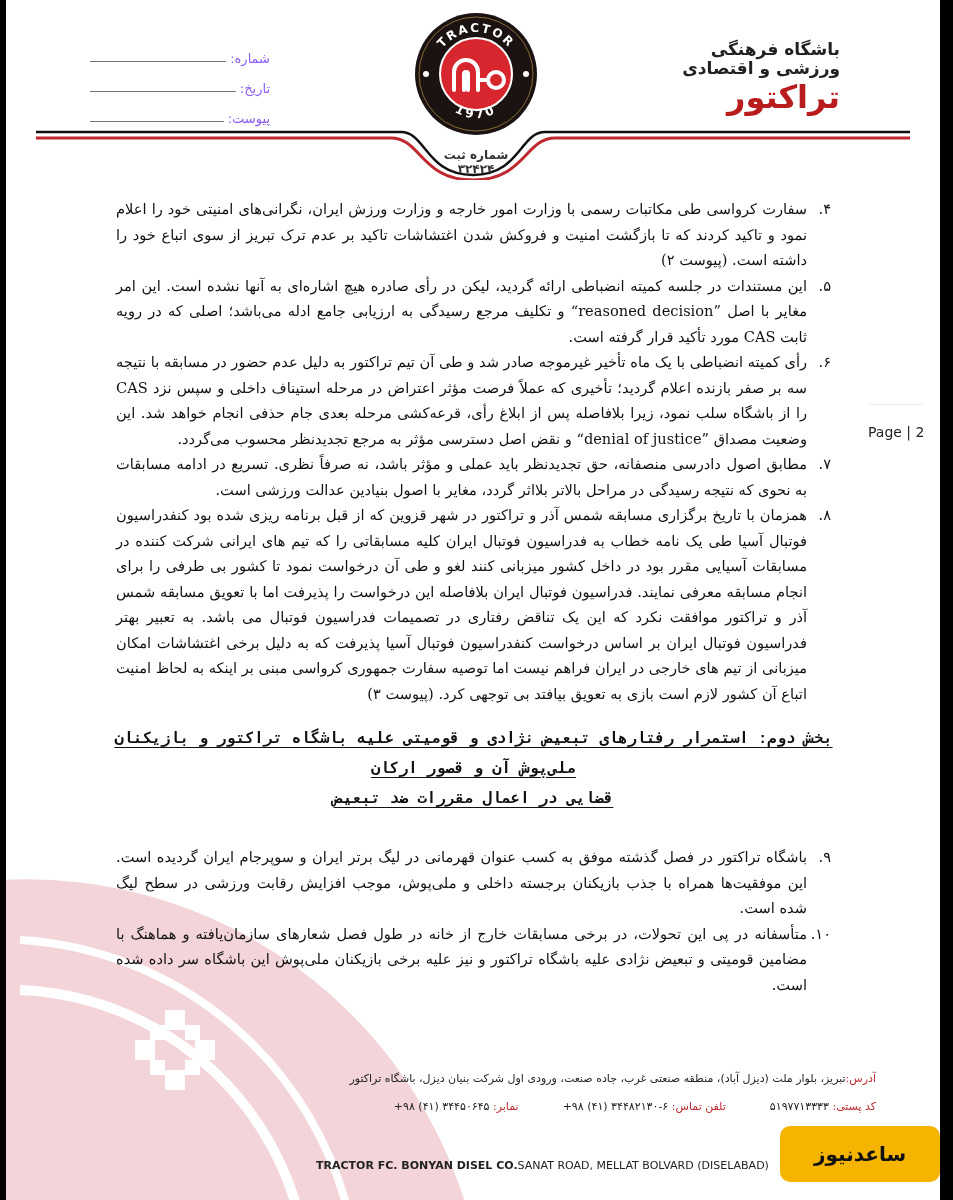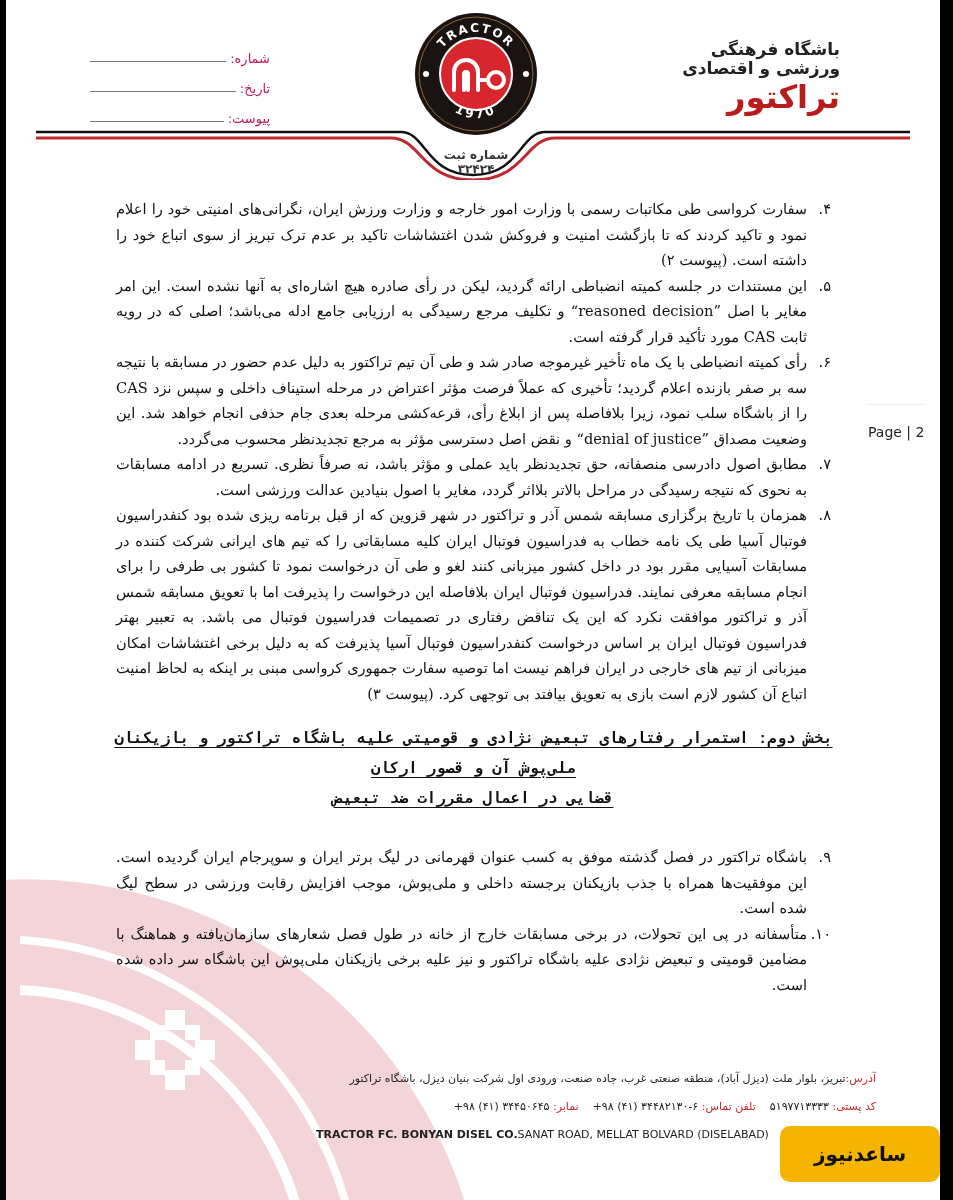--- a/index.html
+++ b/index.html
@@ -1,20 +1,20 @@
 <!DOCTYPE html>
 <html><head>
 <meta charset="utf-8">
 <style>
   html, body { margin:0; padding:0; }
   body { width:953px; height:1200px; background:#000; position:relative; overflow:hidden; font-family:"DejaVu Serif", serif; }
   .page { position:absolute; left:6px; top:0; width:934px; height:1200px; background:#fff; overflow:hidden; }
   .bg-watermark { position:absolute; left:-6px; top:840px; width:480px; height:380px; pointer-events:none; }
   .header { position:absolute; left:0; top:0; width:934px; height:175px; }
-  .meta-fields { position:absolute; left:84px; top:36px; width:180px; direction:rtl; font-family:"DejaVu Sans", sans-serif; font-size:13px; color:#be185d; }
+  .meta-fields { position:absolute; left:84px; top:36px; width:180px; direction:rtl; font-family:"DejaVu Sans", sans-serif; font-size:13px; color:#8b5cf6; }
   .meta-row { display:flex; align-items:flex-end; height:30px; }
   .meta-label { white-space:nowrap; }
   .meta-line { flex:1; border-bottom:1px solid #777; margin:0 4px 4px 0; height:1px; width:110px; }
   .brand { position:absolute; right:100px; top:40px; direction:rtl; text-align:right; font-family:"DejaVu Sans", sans-serif; color:#222; }
   .brand .l1 { font-size:17px; font-weight:bold; line-height:18px; }
   .brand .l2 { font-size:17px; font-weight:bold; line-height:20px; }
   .brand .l3 { font-size:32px; font-weight:700; color:#b91c1c; line-height:38px; letter-spacing:1px; }
   .logo { position:absolute; left:408px; top:12px; width:124px; height:124px; }
   .reg-no { position:absolute; left:420px; top:148px; width:100px; text-align:center; font-family:"DejaVu Sans", sans-serif; font-size:12px; color:#333; direction:rtl; font-weight:bold; }
   .header-lines { position:absolute; left:0; top:120px; width:934px; height:60px; }
@@ -22,22 +22,22 @@
   .item { display:flex; }
   .num { width:24px; flex:0 0 24px; text-align:right; }
   .item-text { flex:1; }
   .section-title { text-align:center; font-family:Liberation Mono, monospace; font-weight:bold; font-size:15.5px; line-height:30px; margin:18px -16px 30px -16px; }
   .section-title span { text-decoration:underline; text-underline-offset:4px; }
   .page-num { position:absolute; left:862px; top:404px; font-family:"DejaVu Sans", sans-serif; font-size:14px; color:#222; border-top:1px solid #eee; padding-top:19px; }
   .footer { position:absolute; left:310px; top:1064px; width:560px; font-family:"DejaVu Sans", sans-serif; font-size:11px; color:#222; }
   .footer .row { height:28px; display:flex; align-items:center; white-space:nowrap; }
   .rtl { direction:rtl; justify-content:flex-start; }
   .red { color:#c0282f; font-weight:normal; }
-  .f-grp { margin-left:14px; }
-  .en { direction:ltr; }
+  .f-grp { margin-left:44px; }
+  .en { direction:ltr;margin-top:31px; }
   .news-badge { position:absolute; left:774px; top:1126px; width:160px; height:56px; background:#f5b400; border-radius:10px; color:#111; font-family:"DejaVu Sans", sans-serif; font-weight:900; font-size:20px; display:flex; align-items:center; justify-content:center; direction:rtl; }
   .right-edge { position:absolute; left:940px; top:0; width:13px; height:1200px; background:#000; }
 </style>
 </head>
 <body>
 
 <div class="page">
 
   <svg class="bg-watermark" viewBox="0 0 480 380">
     <path d="M0,40 A460,460 0 0,1 470,380 L0,380 Z" fill="#f3d5d9"></path>

